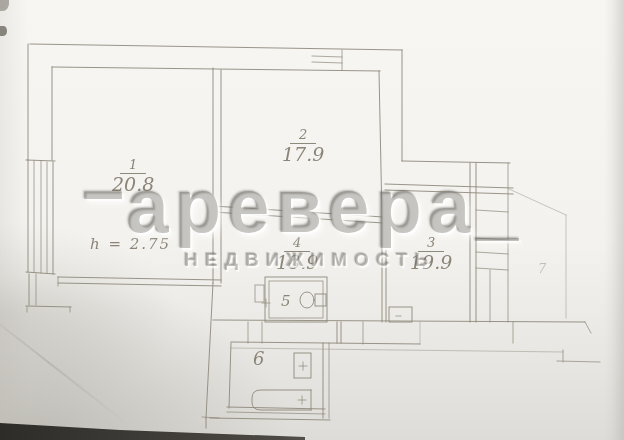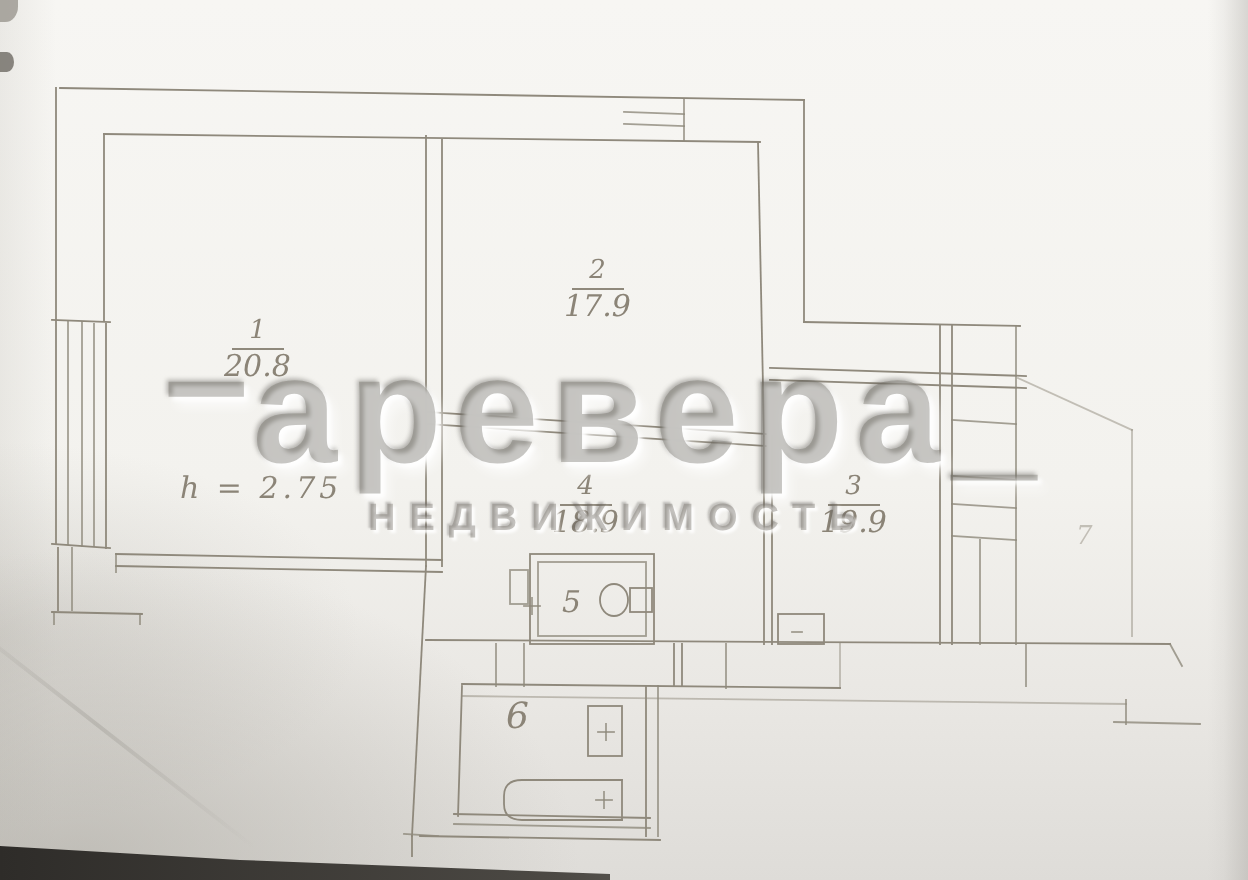--- a/index.html
+++ b/index.html
@@ -19,21 +19,21 @@
     stroke:#8f897c;stroke-width:.9;fill:none;stroke-linecap:square;
   }
   svg .thin{stroke-width:.7;opacity:.8}
   svg .faint{opacity:.5}
   svg .thick{stroke-width:1.8;stroke:#7e796d}
   
   .lbl{position:absolute;color:#8b8477;font-family:"DejaVu Serif",serif;
        font-style:italic;line-height:1.05;text-align:center;white-space:nowrap;}
   .frac{display:inline-flex;flex-direction:column;align-items:center;}
   .frac .num{font-size:13px;padding:0 9px 1px;border-bottom:1px solid #8f897c;}
-  .frac .area{font-size:15px;padding-top:1px;}
+  .frac .area{font-size:19px;padding-top:1px;}
   .single{font-size:15px;}
   
   .wm-row{position:absolute;left:82px;top:168px;display:flex;align-items:flex-start;
           pointer-events:none;}
   .wm-dash{font-weight:bold;font-size:76px;line-height:1;letter-spacing:0;
            transform:translateY(-16px);margin-right:2px;}
   .wm-brand{font-weight:bold;font-size:76px;line-height:1;letter-spacing:6px;}
   .wm-dash,.wm-brand{
     color:rgba(110,107,101,.38);
     text-shadow:2px 2px 2px rgba(255,255,255,.95),

